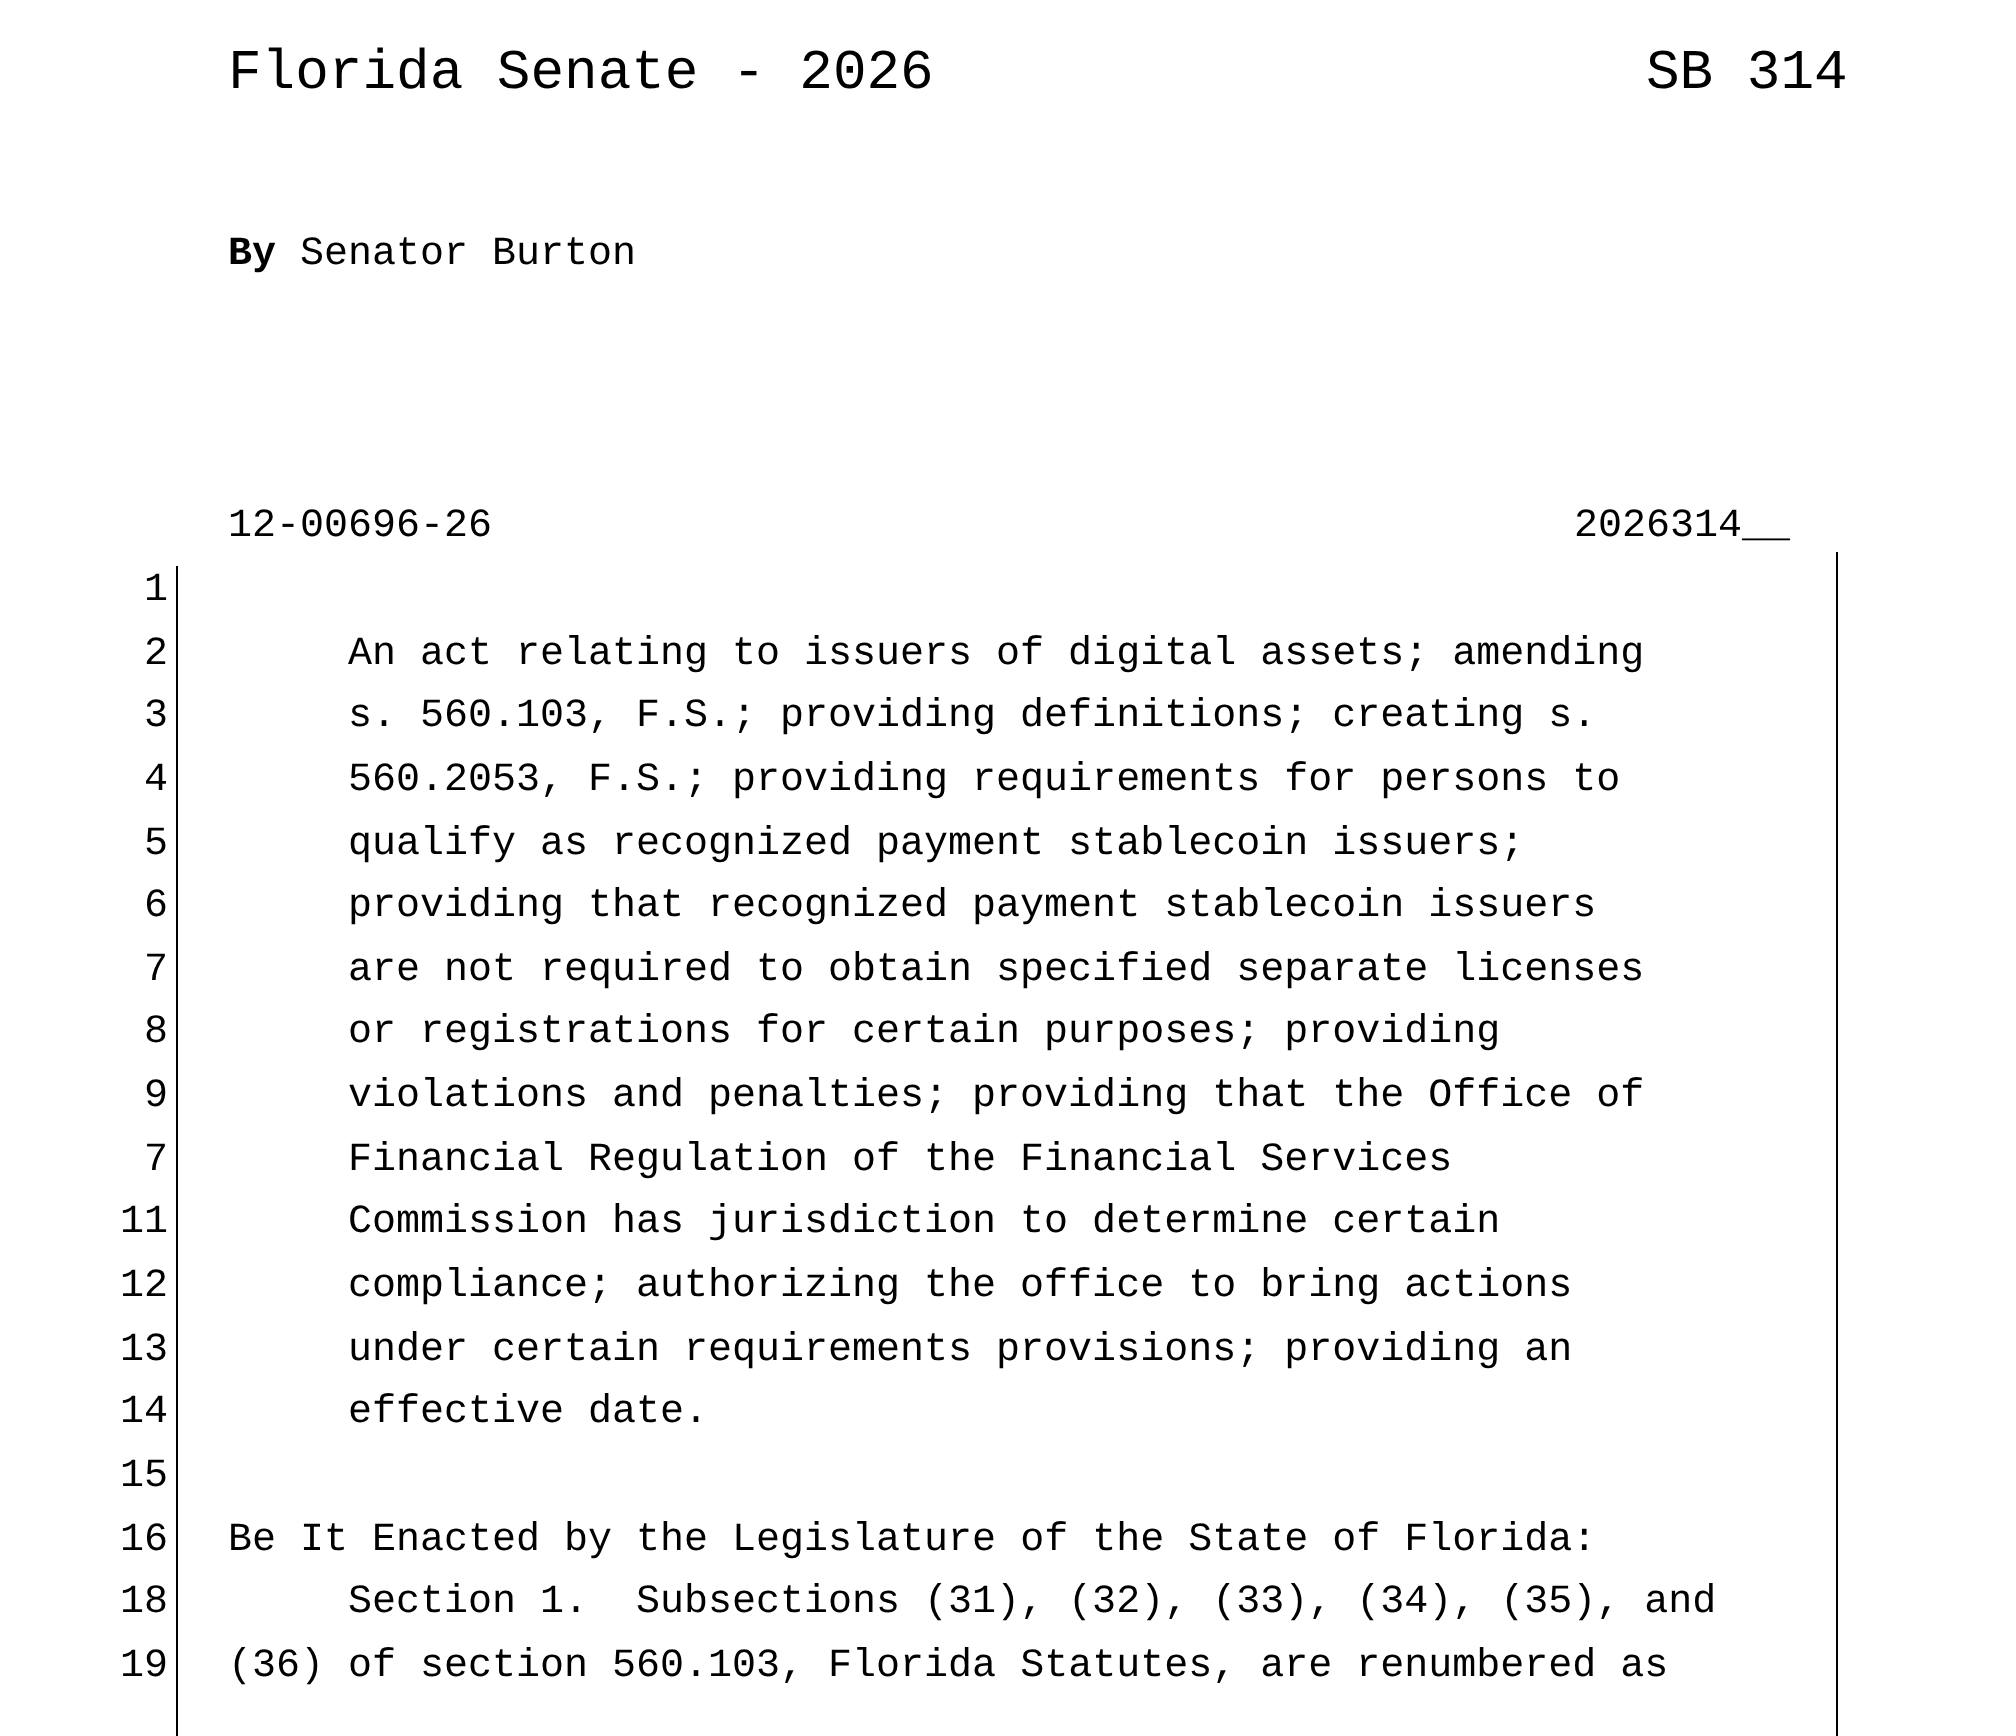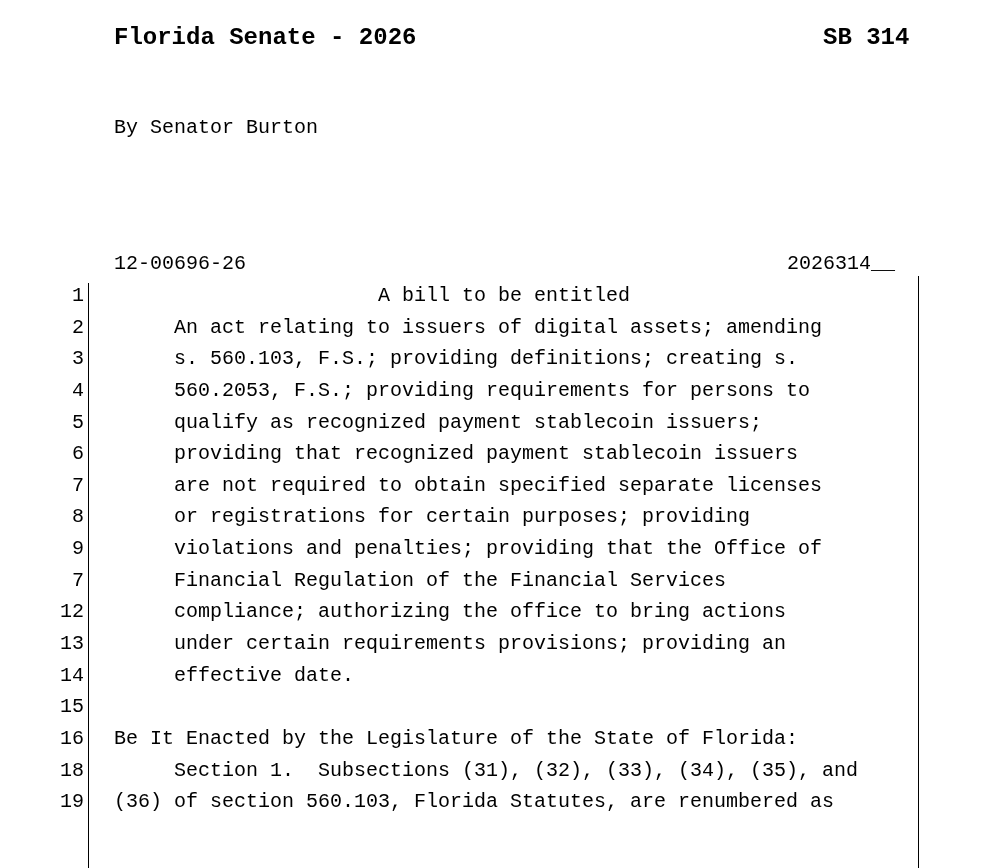--- a/index.html
+++ b/index.html
@@ -10,30 +10,30 @@
   body {
     width: 1008px;
     height: 868px;
     overflow: hidden;
     position: relative;
     font-family: "Liberation Mono", "DejaVu Sans Mono", monospace;
     color: #000000;
   }
   .abs { position: absolute; white-space: pre; }
   .hdr {
-    font-size: 24px;
-    font-weight: bold;
+    font-size: 28px;
+    font-weight: normal;
     line-height: 24px;
     text-align: center;
   }
   .normal {
     font-size: 20px;
     line-height: 24px;
   }
-  .bold { font-weight: normal; }
+  .bold { font-weight: bold; }
   .vline {
     position: absolute;
     width: 1px;
     background: #000000;
   }
   .lines {
     position: absolute;
     left: 0;
     top: 282px;
     width: 1008px;
@@ -72,21 +72,20 @@
 
 <div class="abs normal" style="left:114px; top:252px;">12-00696-26</div>
 <div class="abs normal" style="left:787px; top:252px;">2026314__</div>
 
 <div class="vline" style="left:88px; top:283px; height:585px;"></div>
 <div class="vline" style="left:918px; top:276px; height:592px;"></div>
 
 <div class="lines">
   <div class="row">
     <span class="lnum">1</span>
-    <span class="ltext center">A bill to be entitled</span>
   </div>
   <div class="row">
     <span class="lnum">2</span>
     <span class="ltext ind1">An act relating to issuers of digital assets; amending</span>
   </div>
   <div class="row">
     <span class="lnum">3</span>
     <span class="ltext ind1">s. 560.103, F.S.; providing definitions; creating s.</span>
   </div>
   <div class="row">
@@ -111,20 +110,24 @@
   </div>
   <div class="row">
     <span class="lnum">9</span>
     <span class="ltext ind1">violations and penalties; providing that the Office of</span>
   </div>
   <div class="row">
     <span class="lnum">7</span>
     <span class="ltext ind1">Financial Regulation of the Financial Services</span>
   </div>
   <div class="row">
+    <span class="lnum">11</span>
+    <span class="ltext ind1">Commission has jurisdiction to determine certain</span>
+  </div>
+  <div class="row">
     <span class="lnum">12</span>
     <span class="ltext ind1">compliance; authorizing the office to bring actions</span>
   </div>
   <div class="row">
     <span class="lnum">13</span>
     <span class="ltext ind1">under certain requirements provisions; providing an</span>
   </div>
   <div class="row">
     <span class="lnum">14</span>
     <span class="ltext ind1">effective date.</span>

